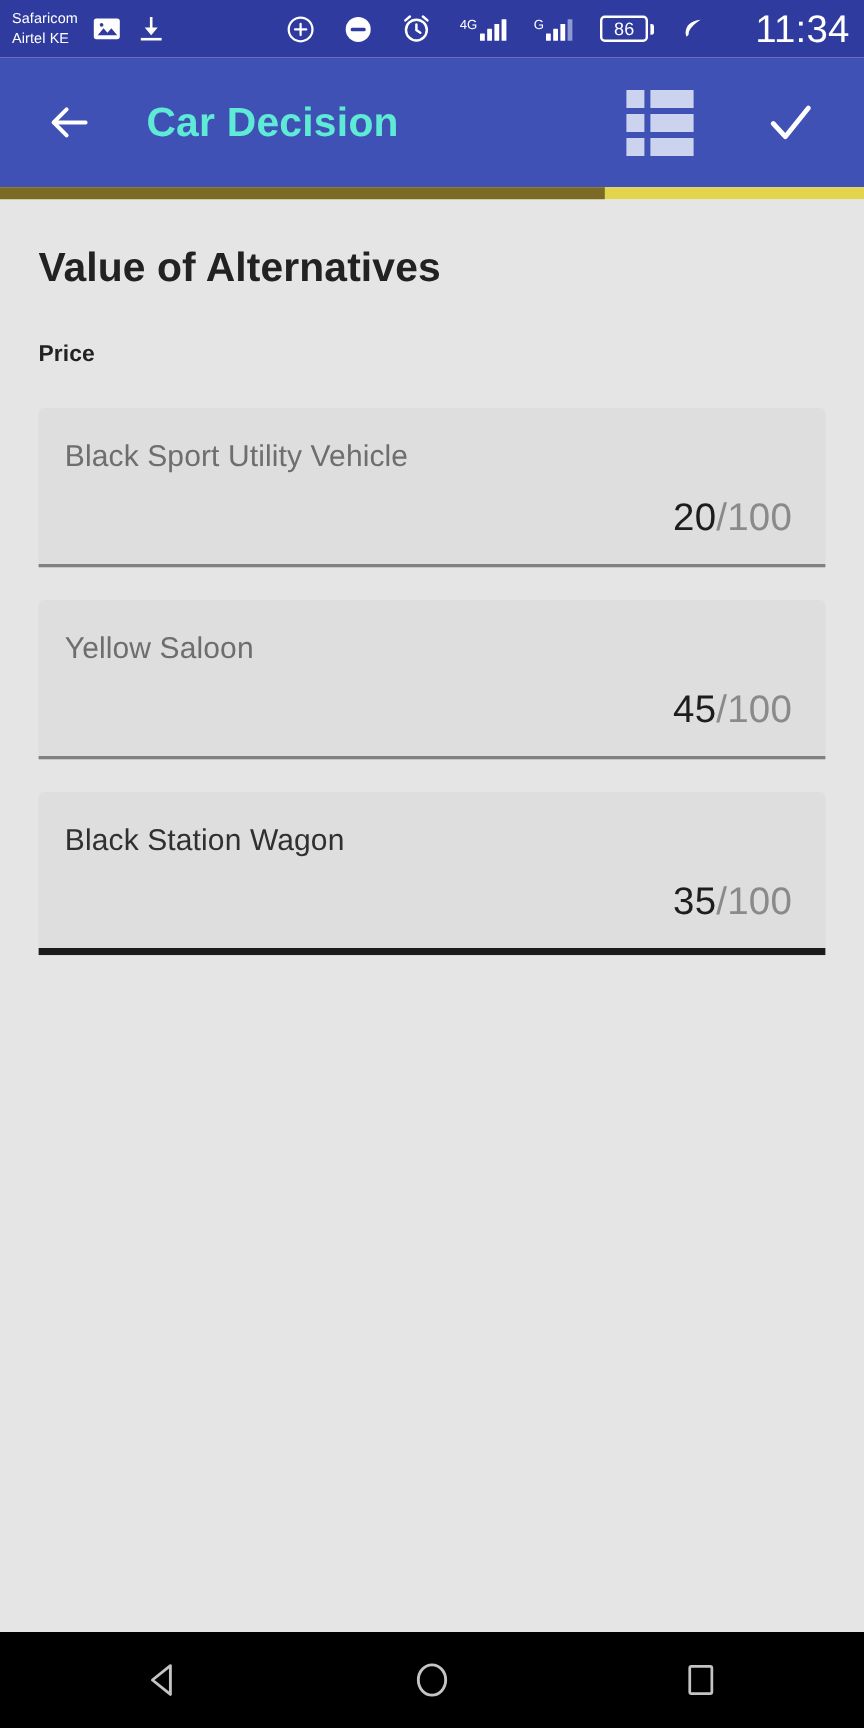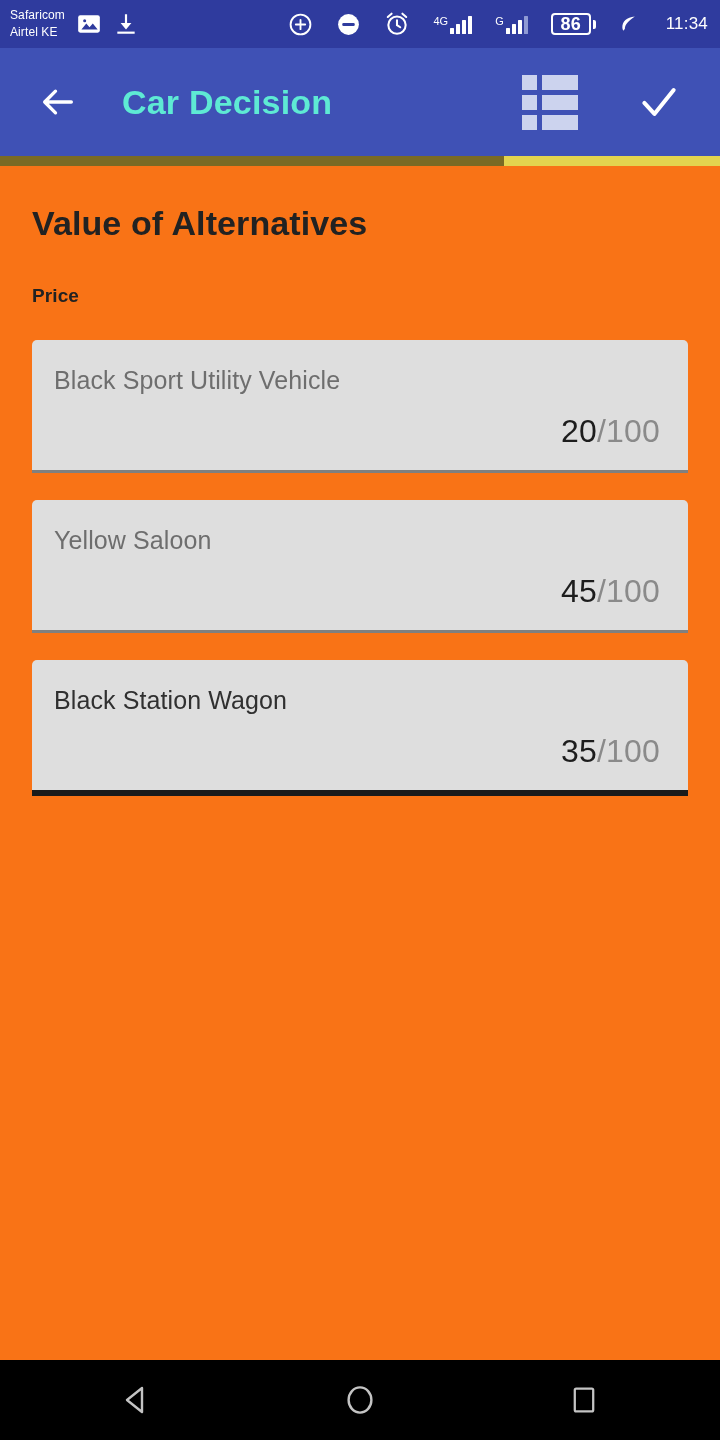--- a/index.html
+++ b/index.html
@@ -38,25 +38,25 @@
   .bars i:nth-child(4){height:18px;}
   .bars.dim i:nth-child(4){background:#8f9ad4;}
   .bars.dim i:nth-child(3){background:#ffffff;}
   .battery{
     display:flex; align-items:center;
   }
   .batt-body{
     border:2px solid #ffffff; border-radius:4px;
     height:22px; min-width:40px;
     display:flex; align-items:center; justify-content:center;
-    font-size:18px; font-weight:bold; letter-spacing:.3px;
+    font-size:15px; font-weight:normal; letter-spacing:.3px;
     padding:0 3px;
   }
   .batt-cap{ width:3px;height:9px;background:#ffffff;border-radius:0 2px 2px 0;margin-left:2px;}
-  .clock{ font-size:17px; letter-spacing:.2px; margin-left:4px;}
+  .clock{ font-size:32px; letter-spacing:.2px; margin-left:18px;}
 
   
   .app-bar{
     height:108px; width:100%;
     background:#3f51b5;
     display:flex; align-items:center;
     padding:0 34px 0 32px;
   }
   .back-btn{ width:52px;height:52px;display:flex;align-items:center;justify-content:center;cursor:pointer;}
   .app-title{
@@ -77,21 +77,21 @@
     position:relative;
   }
   .progress-fill{
     position:absolute;left:0;top:0;bottom:0;
     background:#7a6a24;
   }
 
   
   .content{
     padding:0 32px;
-    background:#f97316;
+    background:#e5e5e5;
     height:calc(1440px - 48px - 108px - 10px - 80px);
   }
   .page-title{
     font-size:34px; font-weight:bold; color:#222222;
     padding-top:38px; letter-spacing:.1px;
   }
   .section-title{
     font-size:19px; font-weight:bold; color:#222222;
     padding-top:42px; letter-spacing:.1px;
   }

